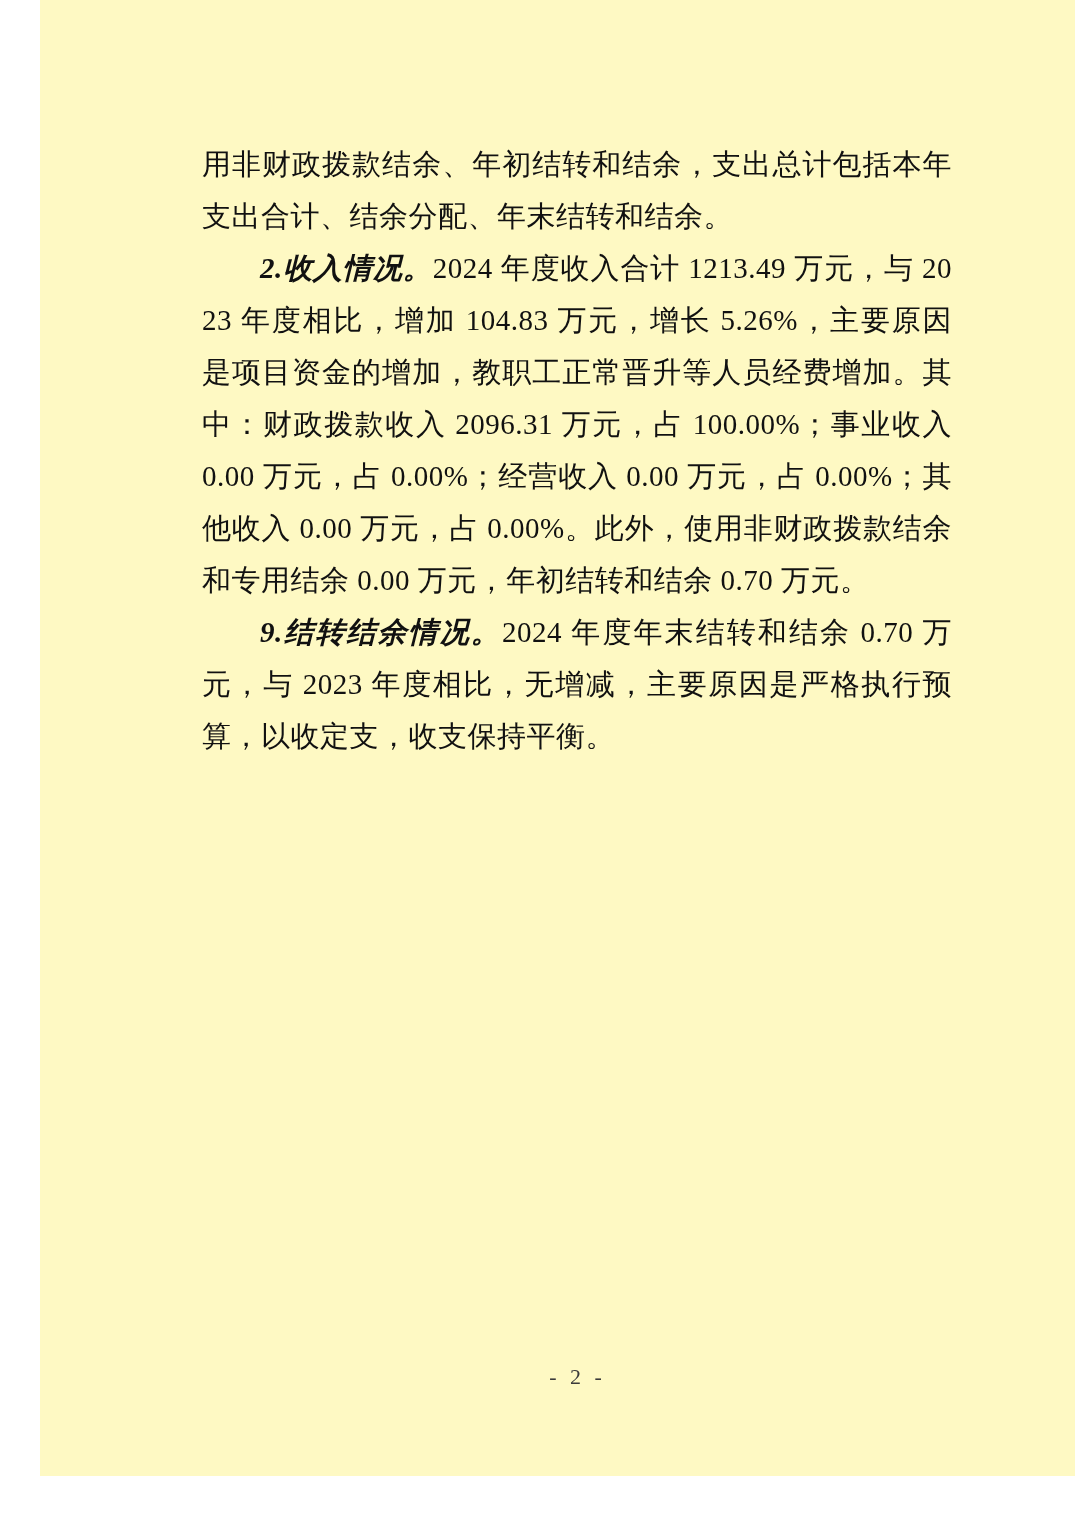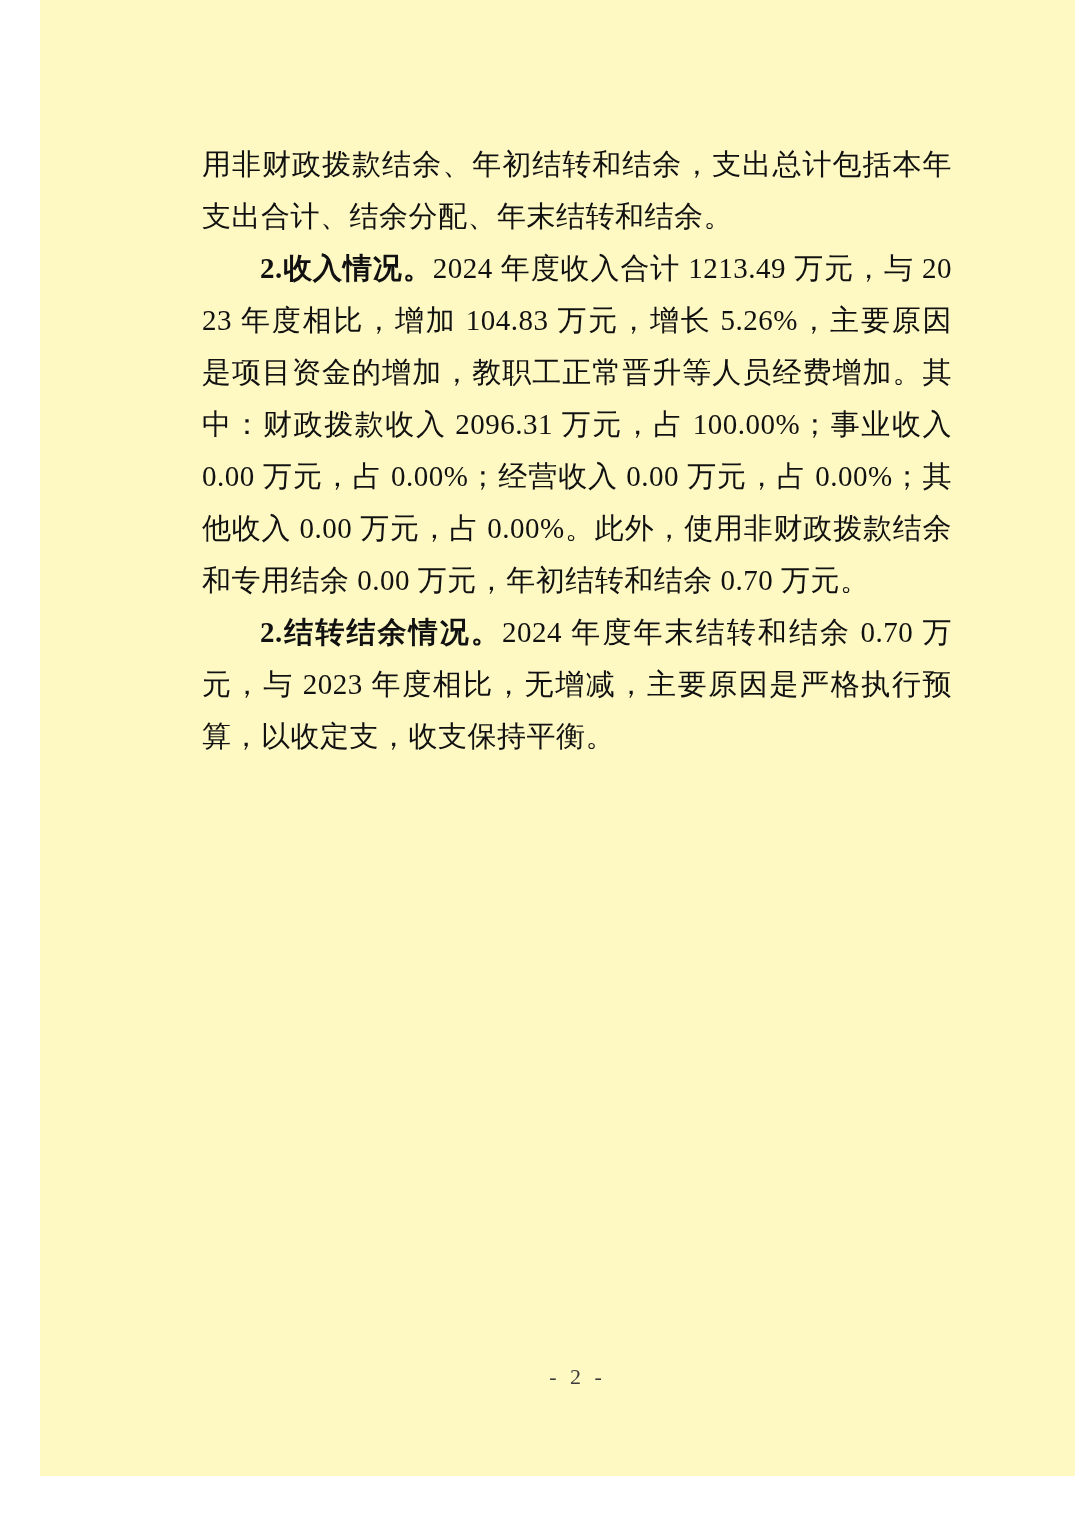--- a/index.html
+++ b/index.html
@@ -32,20 +32,21 @@
     text-align: justify;
     text-indent: 2em;
     letter-spacing: 0.5px;
     word-break: break-all;
   }
   p.para.no-indent {
     text-indent: 0;
   }
   .lead {
     font-weight: bold;
+    font-style: italic;
   }
   .heading {
     font-weight: bold;
   }
   .footer {
     position: absolute;
     left: 0;
     width: 100%;
     bottom: 86px;
     text-align: center;
@@ -59,20 +60,20 @@
 <body>
 
 <div class="page">
   <div class="doc-body">
 
     <p class="para no-indent"><span>用非财政拨款结余、年初结转和结余，支出总计包括本年支出合计、结余分配、年末结转和结余。</span></p>
 
     <p class="para"><span class="lead">2.收入情况。</span><span>2024 年度收入合计 1213.49 万元，与 2023 年度相比，增加 104.83 万元，增长 5.26%，主要原因是项目资金的增加，教职工正常晋升等人员经费增加。其中：财政拨款收入 2096.31 万元，占 100.00%；事业收入 0.00 万元，占 0.00%；经营收入 0.00 万元，占 0.00%；其他收入 0.00 万元，占 0.00%。此外，使用非财政拨款结余和专用结余 0.00 万元，年初结转和结余 0.70 万元。</span></p>
 
 
-    <p class="para"><span class="lead">2.结转结余情况。</span><span>2024 年度年末结转和结余 0.70 万元，与 2023 年度相比，无增减，主要原因是严格执行预算，以收定支，收支保持平衡。</span></p>
+    <p class="para"><span class="lead">9.结转结余情况。</span><span>2024 年度年末结转和结余 0.70 万元，与 2023 年度相比，无增减，主要原因是严格执行预算，以收定支，收支保持平衡。</span></p>
 
 
 
   </div>
 
   <div class="footer">- 2 -</div>
 </div>
 
 </body></html>

